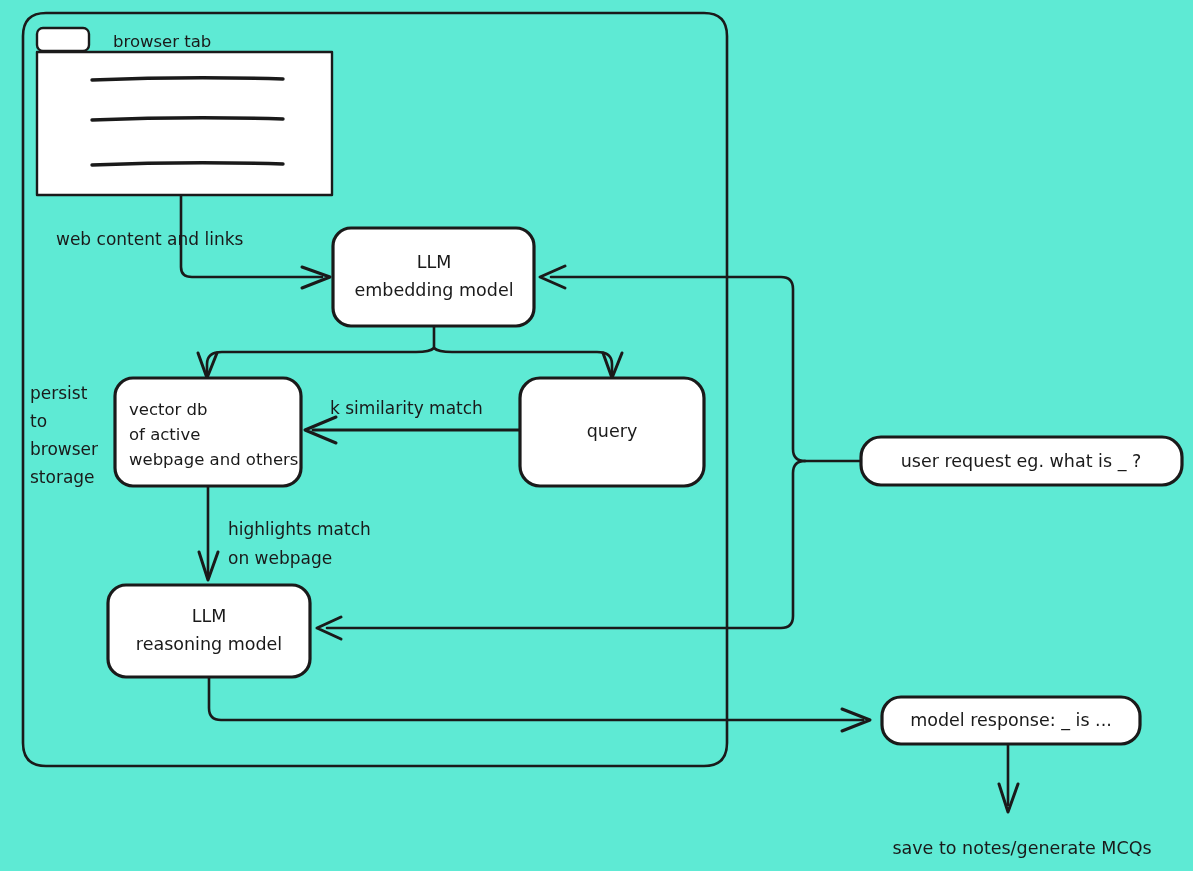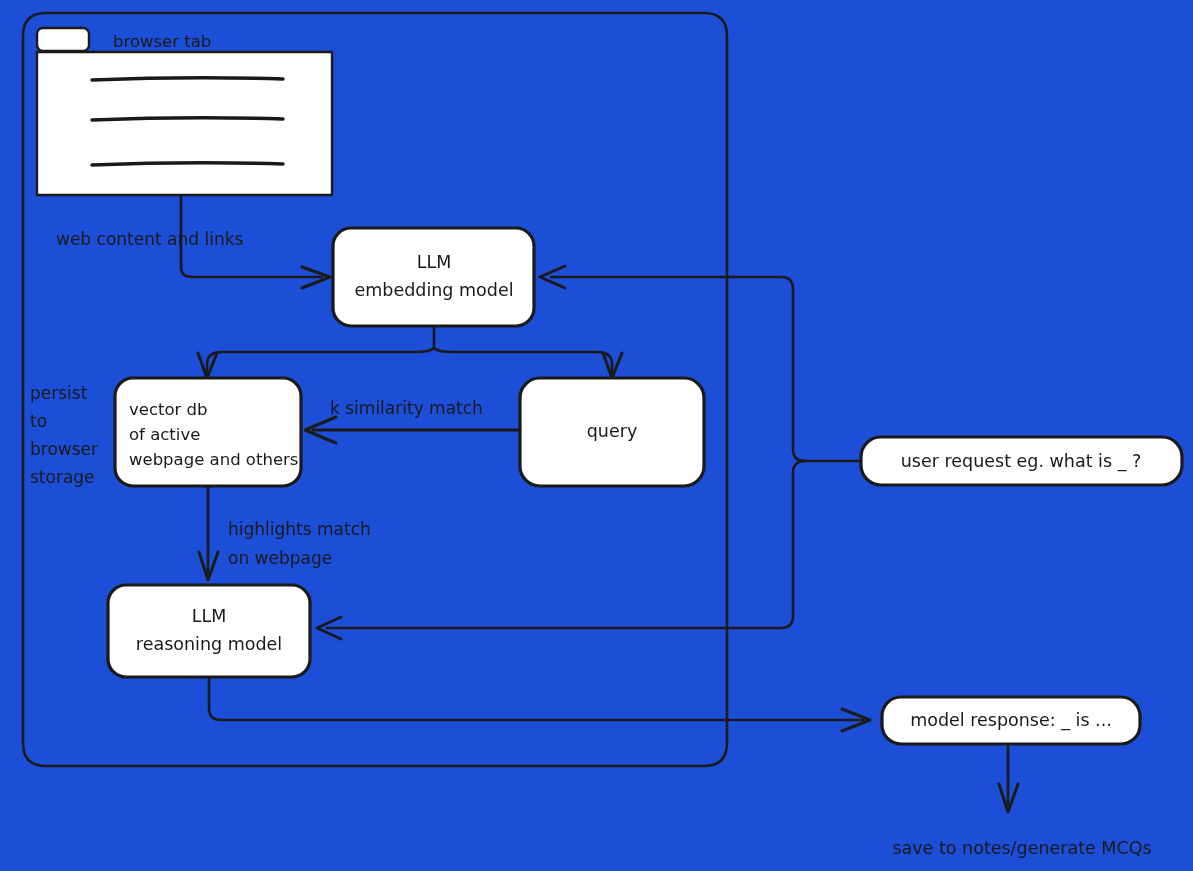--- a/index.html
+++ b/index.html
@@ -1,21 +1,21 @@
 <!DOCTYPE html>
 <html><head>
 <meta charset="utf-8">
 <style>
   html,body{margin:0;padding:0;background:#ffffff;}
   body{
     width:1193px;height:871px;
     font-family:"DejaVu Sans","Liberation Sans",sans-serif;
     overflow:hidden;
   }
-  #stage{position:relative;width:1193px;height:871px;background:#1d4ed8;}
+  #stage{position:relative;width:1193px;height:871px;background:#5eead4;}
   svg#diagram{position:absolute;inset:0;width:1193px;height:871px;display:block;}
   .box{fill:#ffffff;stroke:#1a1a1a;stroke-width:3.2;stroke-linejoin:round;}
   .boxthin{fill:#ffffff;stroke:#1a1a1a;stroke-width:2.4;stroke-linejoin:round;}
   .container{fill:none;stroke:#1a1a1a;stroke-width:2.6;}
   .edge{fill:none;stroke:#1a1a1a;stroke-width:2.6;stroke-linecap:round;stroke-linejoin:round;}
   .edgethick{fill:none;stroke:#1a1a1a;stroke-width:3.0;stroke-linecap:round;stroke-linejoin:round;}
   .arrowhead{fill:none;stroke:#1a1a1a;stroke-width:3.0;stroke-linecap:round;stroke-linejoin:round;}
   .contentline{fill:none;stroke:#1a1a1a;stroke-width:3.4;stroke-linecap:round;}
   text{
     font-family:"DejaVu Sans","Liberation Sans",sans-serif;

